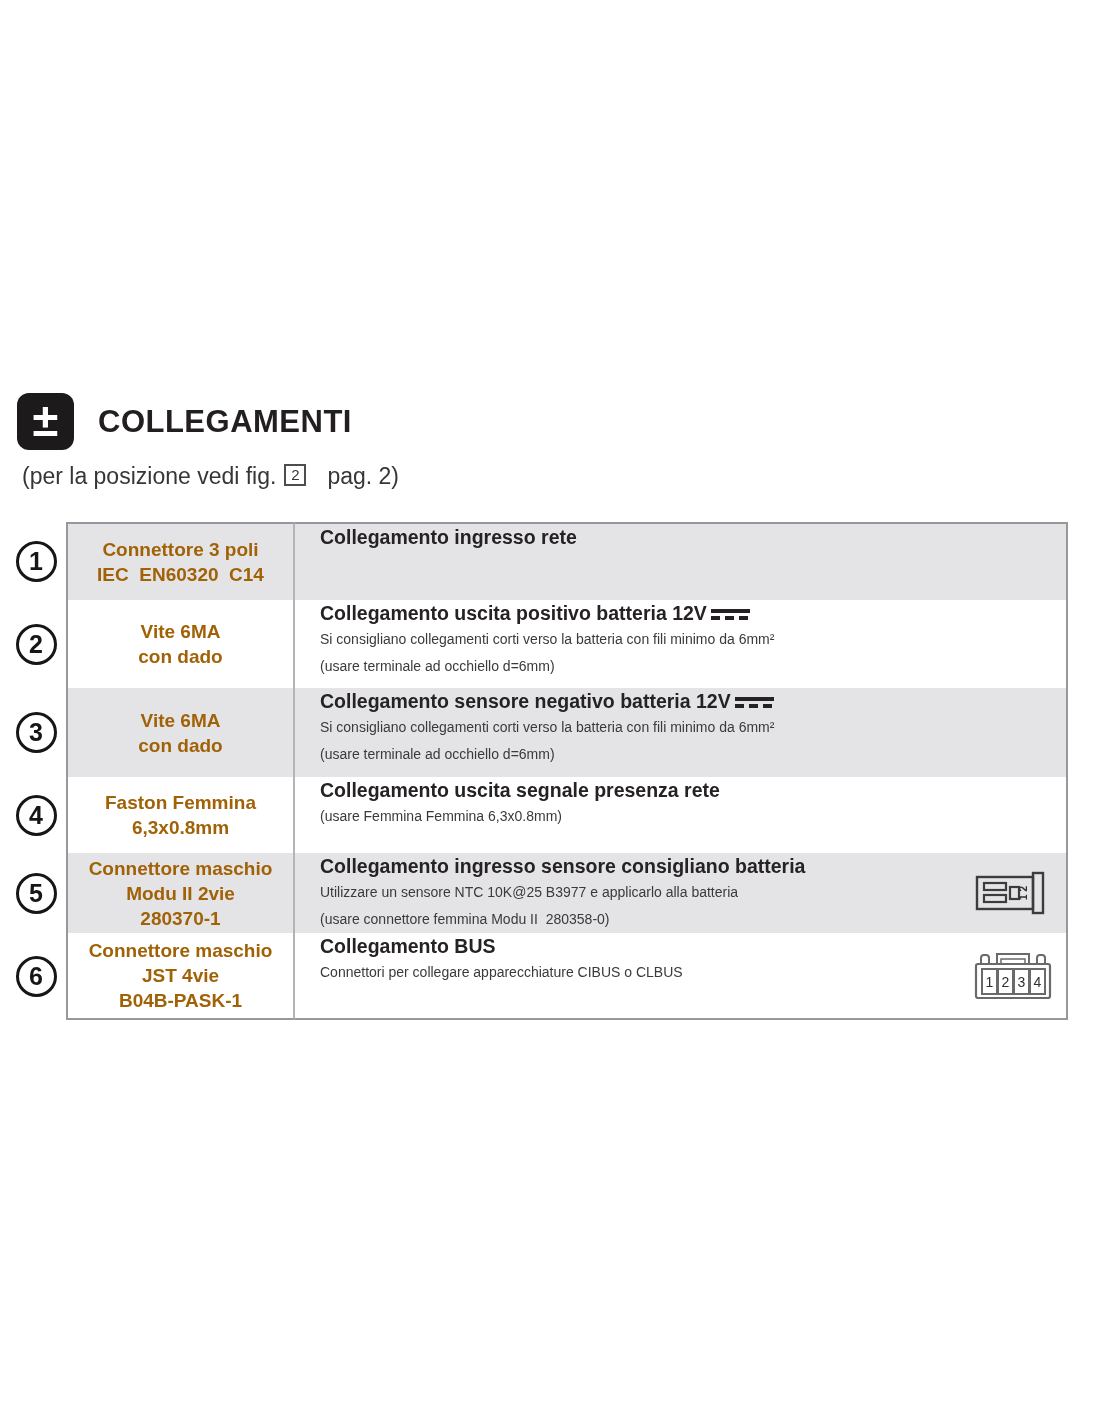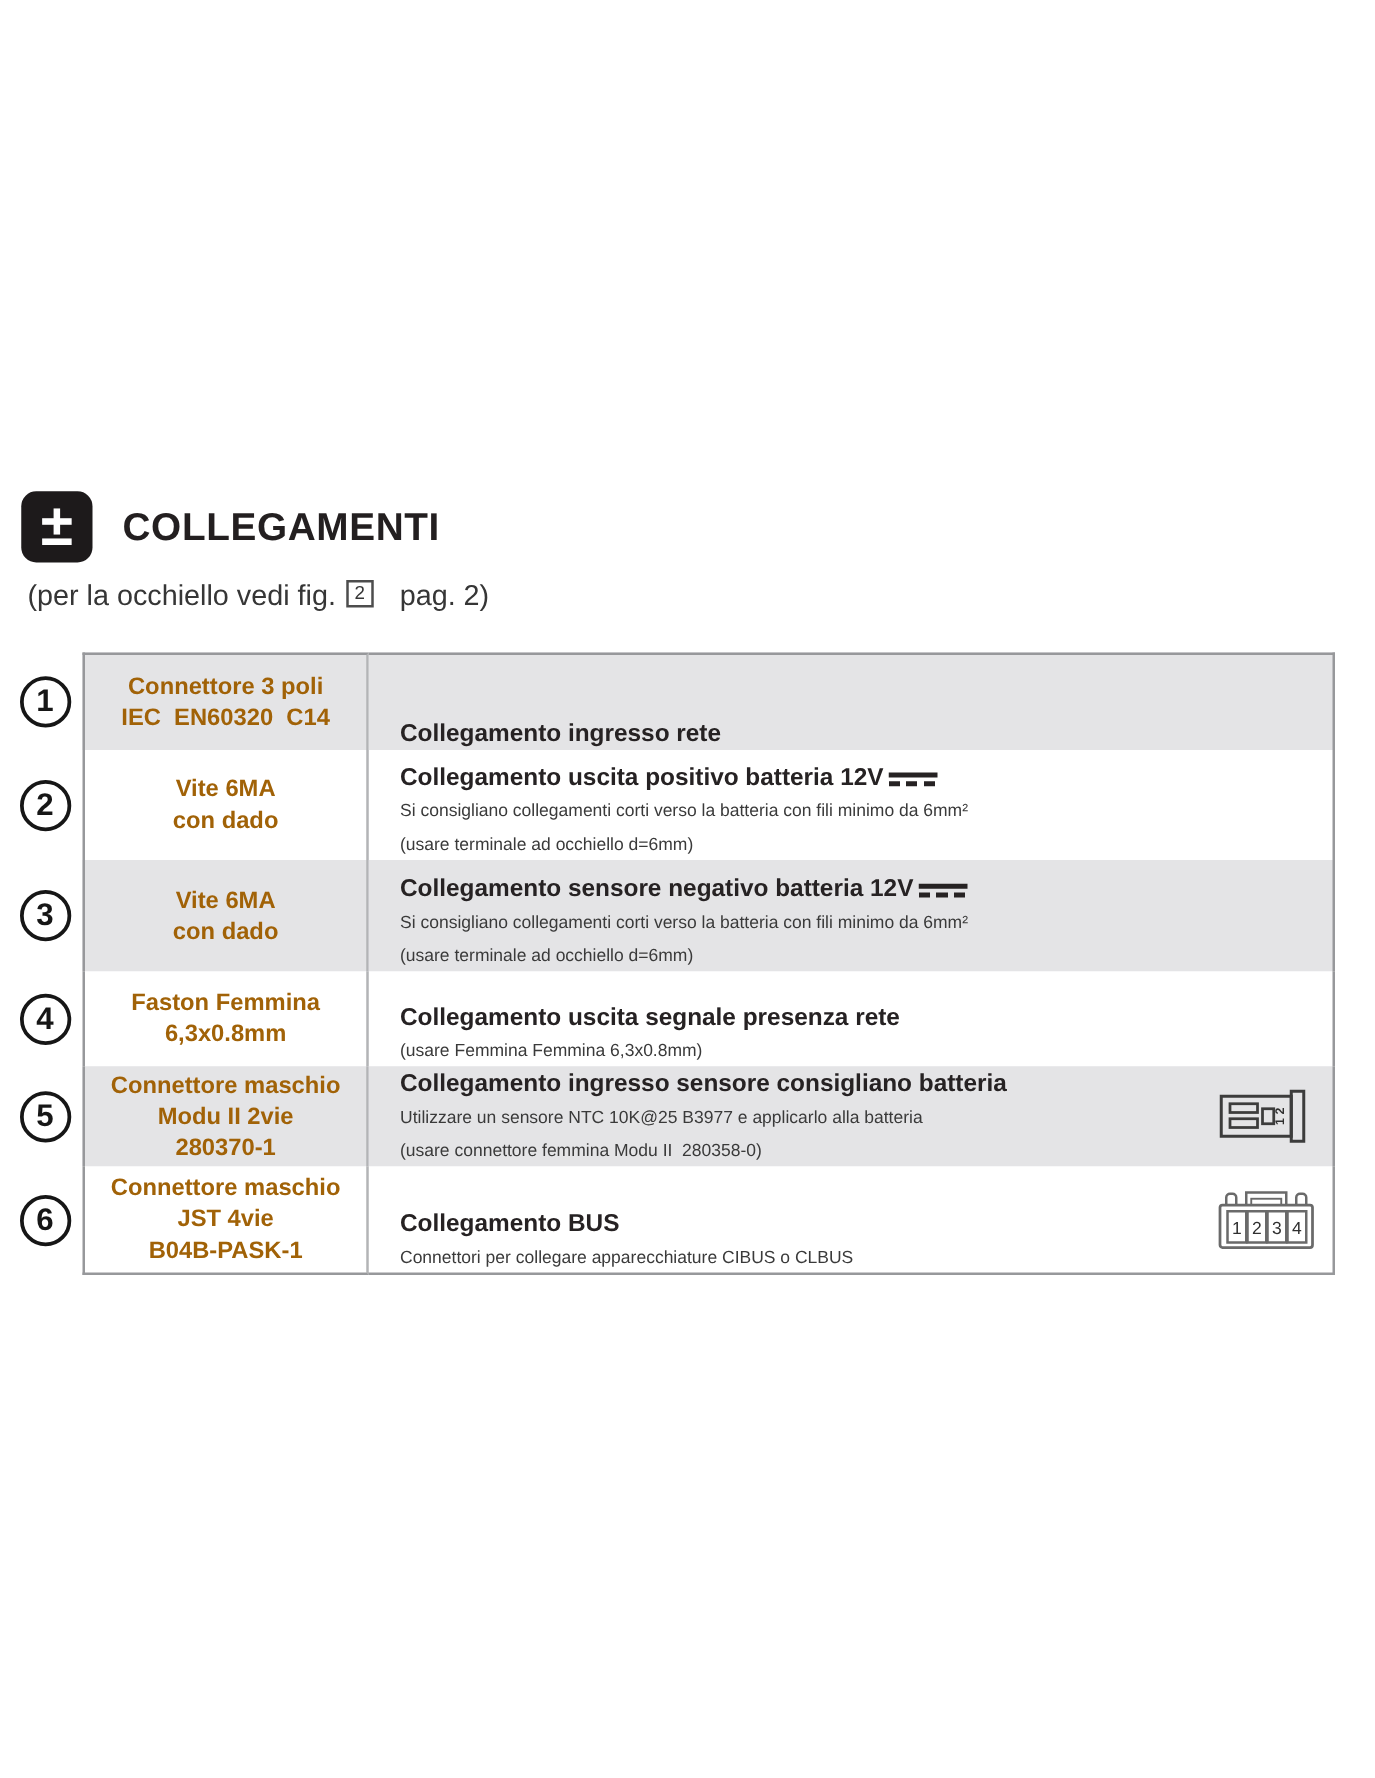--- a/index.html
+++ b/index.html
@@ -94,21 +94,21 @@
     font-weight: bold;
     font-size: 19px;
     line-height: 25px;
     color: #a16207;
     padding: 2px 6px;
   }
   .rcell {
     border-right: 2px solid #97989b;
     display: flex;
     flex-direction: column;
-    justify-content: flex-end;
+    justify-content: flex-start;
     padding-left: 25px;
     padding-right: 6px;
     position: relative;
   }
   .row-top { border-top: 2px solid #97989b; }
   .row-bottom { border-bottom: 2px solid #97989b; }
   .shade { background: #e4e4e6; }
   .lline, .rline { white-space: pre-wrap; }
   .rtitle {
     font-weight: bold;
@@ -140,21 +140,21 @@
 <div class="page">
 
   <div class="header">
     <div class="pm-icon">
         <span>±</span>
       </div>
     <div class="page-title">COLLEGAMENTI</div>
   </div>
 
   <div class="subtitle">
-    <span>(per la occhiello vedi fig.</span>
+    <span>(per la posizione vedi fig.</span>
     <span class="fig-box">2</span>
     <span>pag. 2)</span>
   </div>
 
   <div class="connections">
 
     <div class="gutter">
       <div class="circle">1</div>
     </div>
     <div class="lcell shade row-top">

